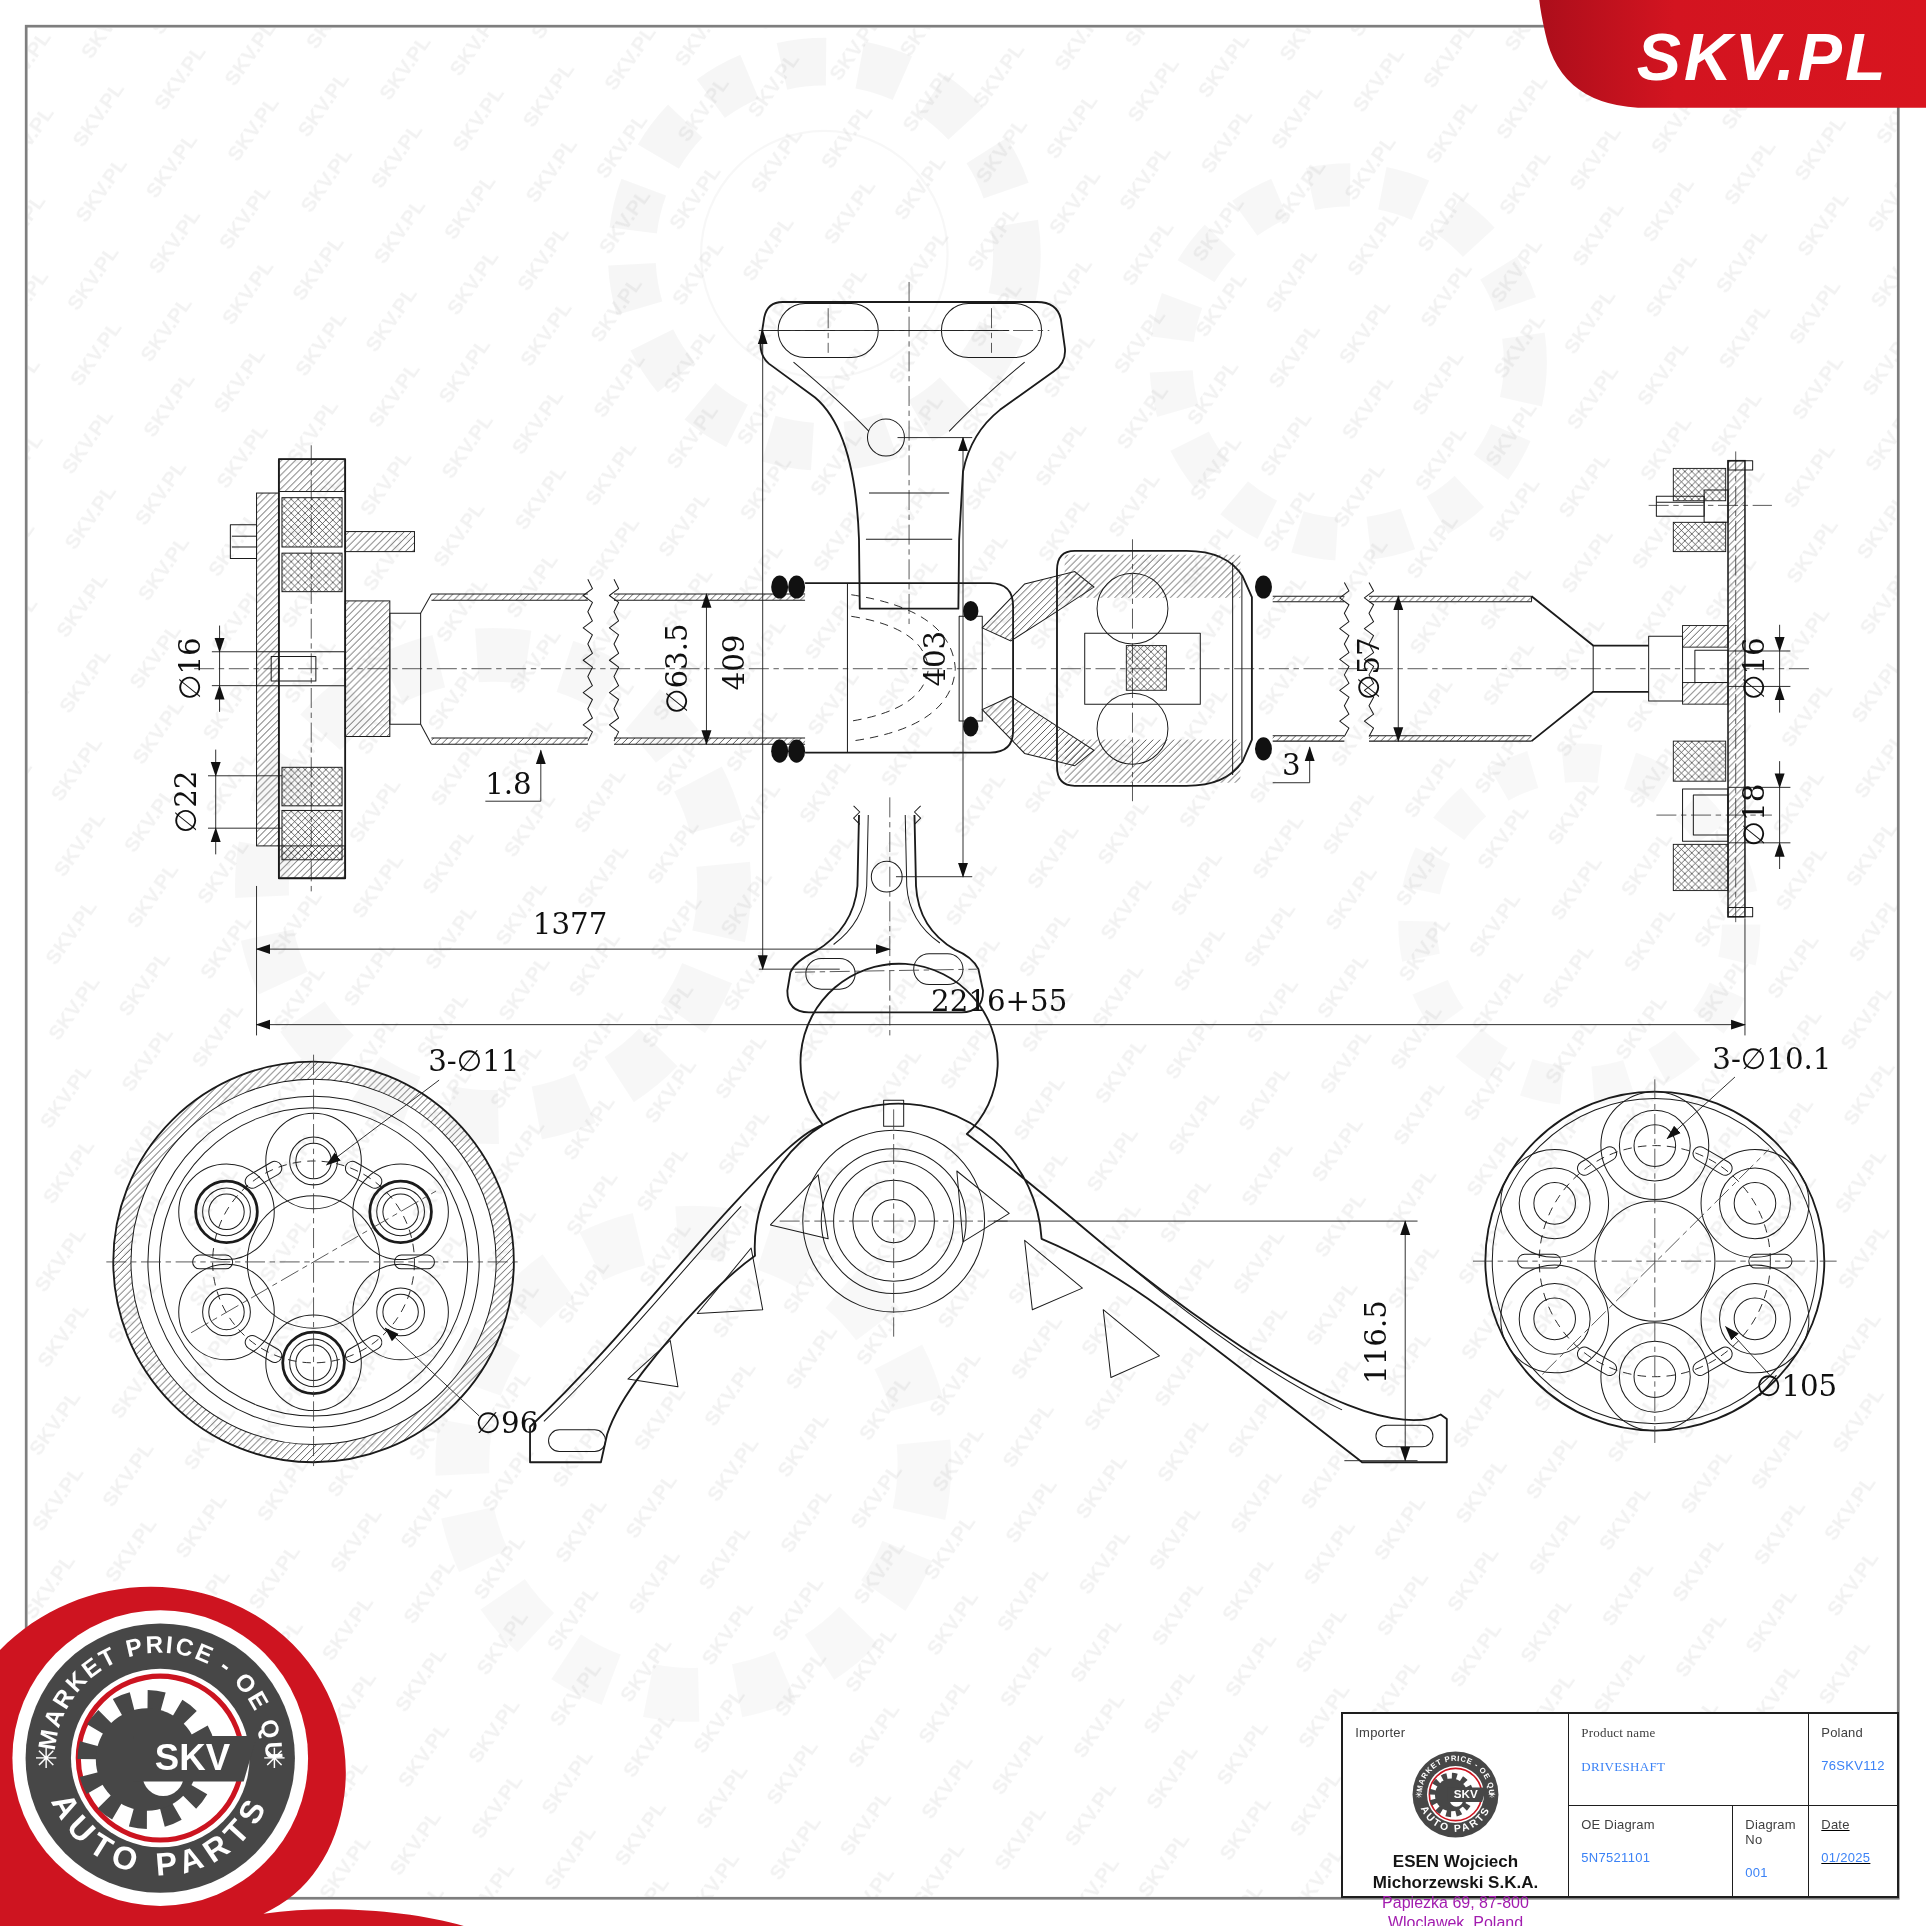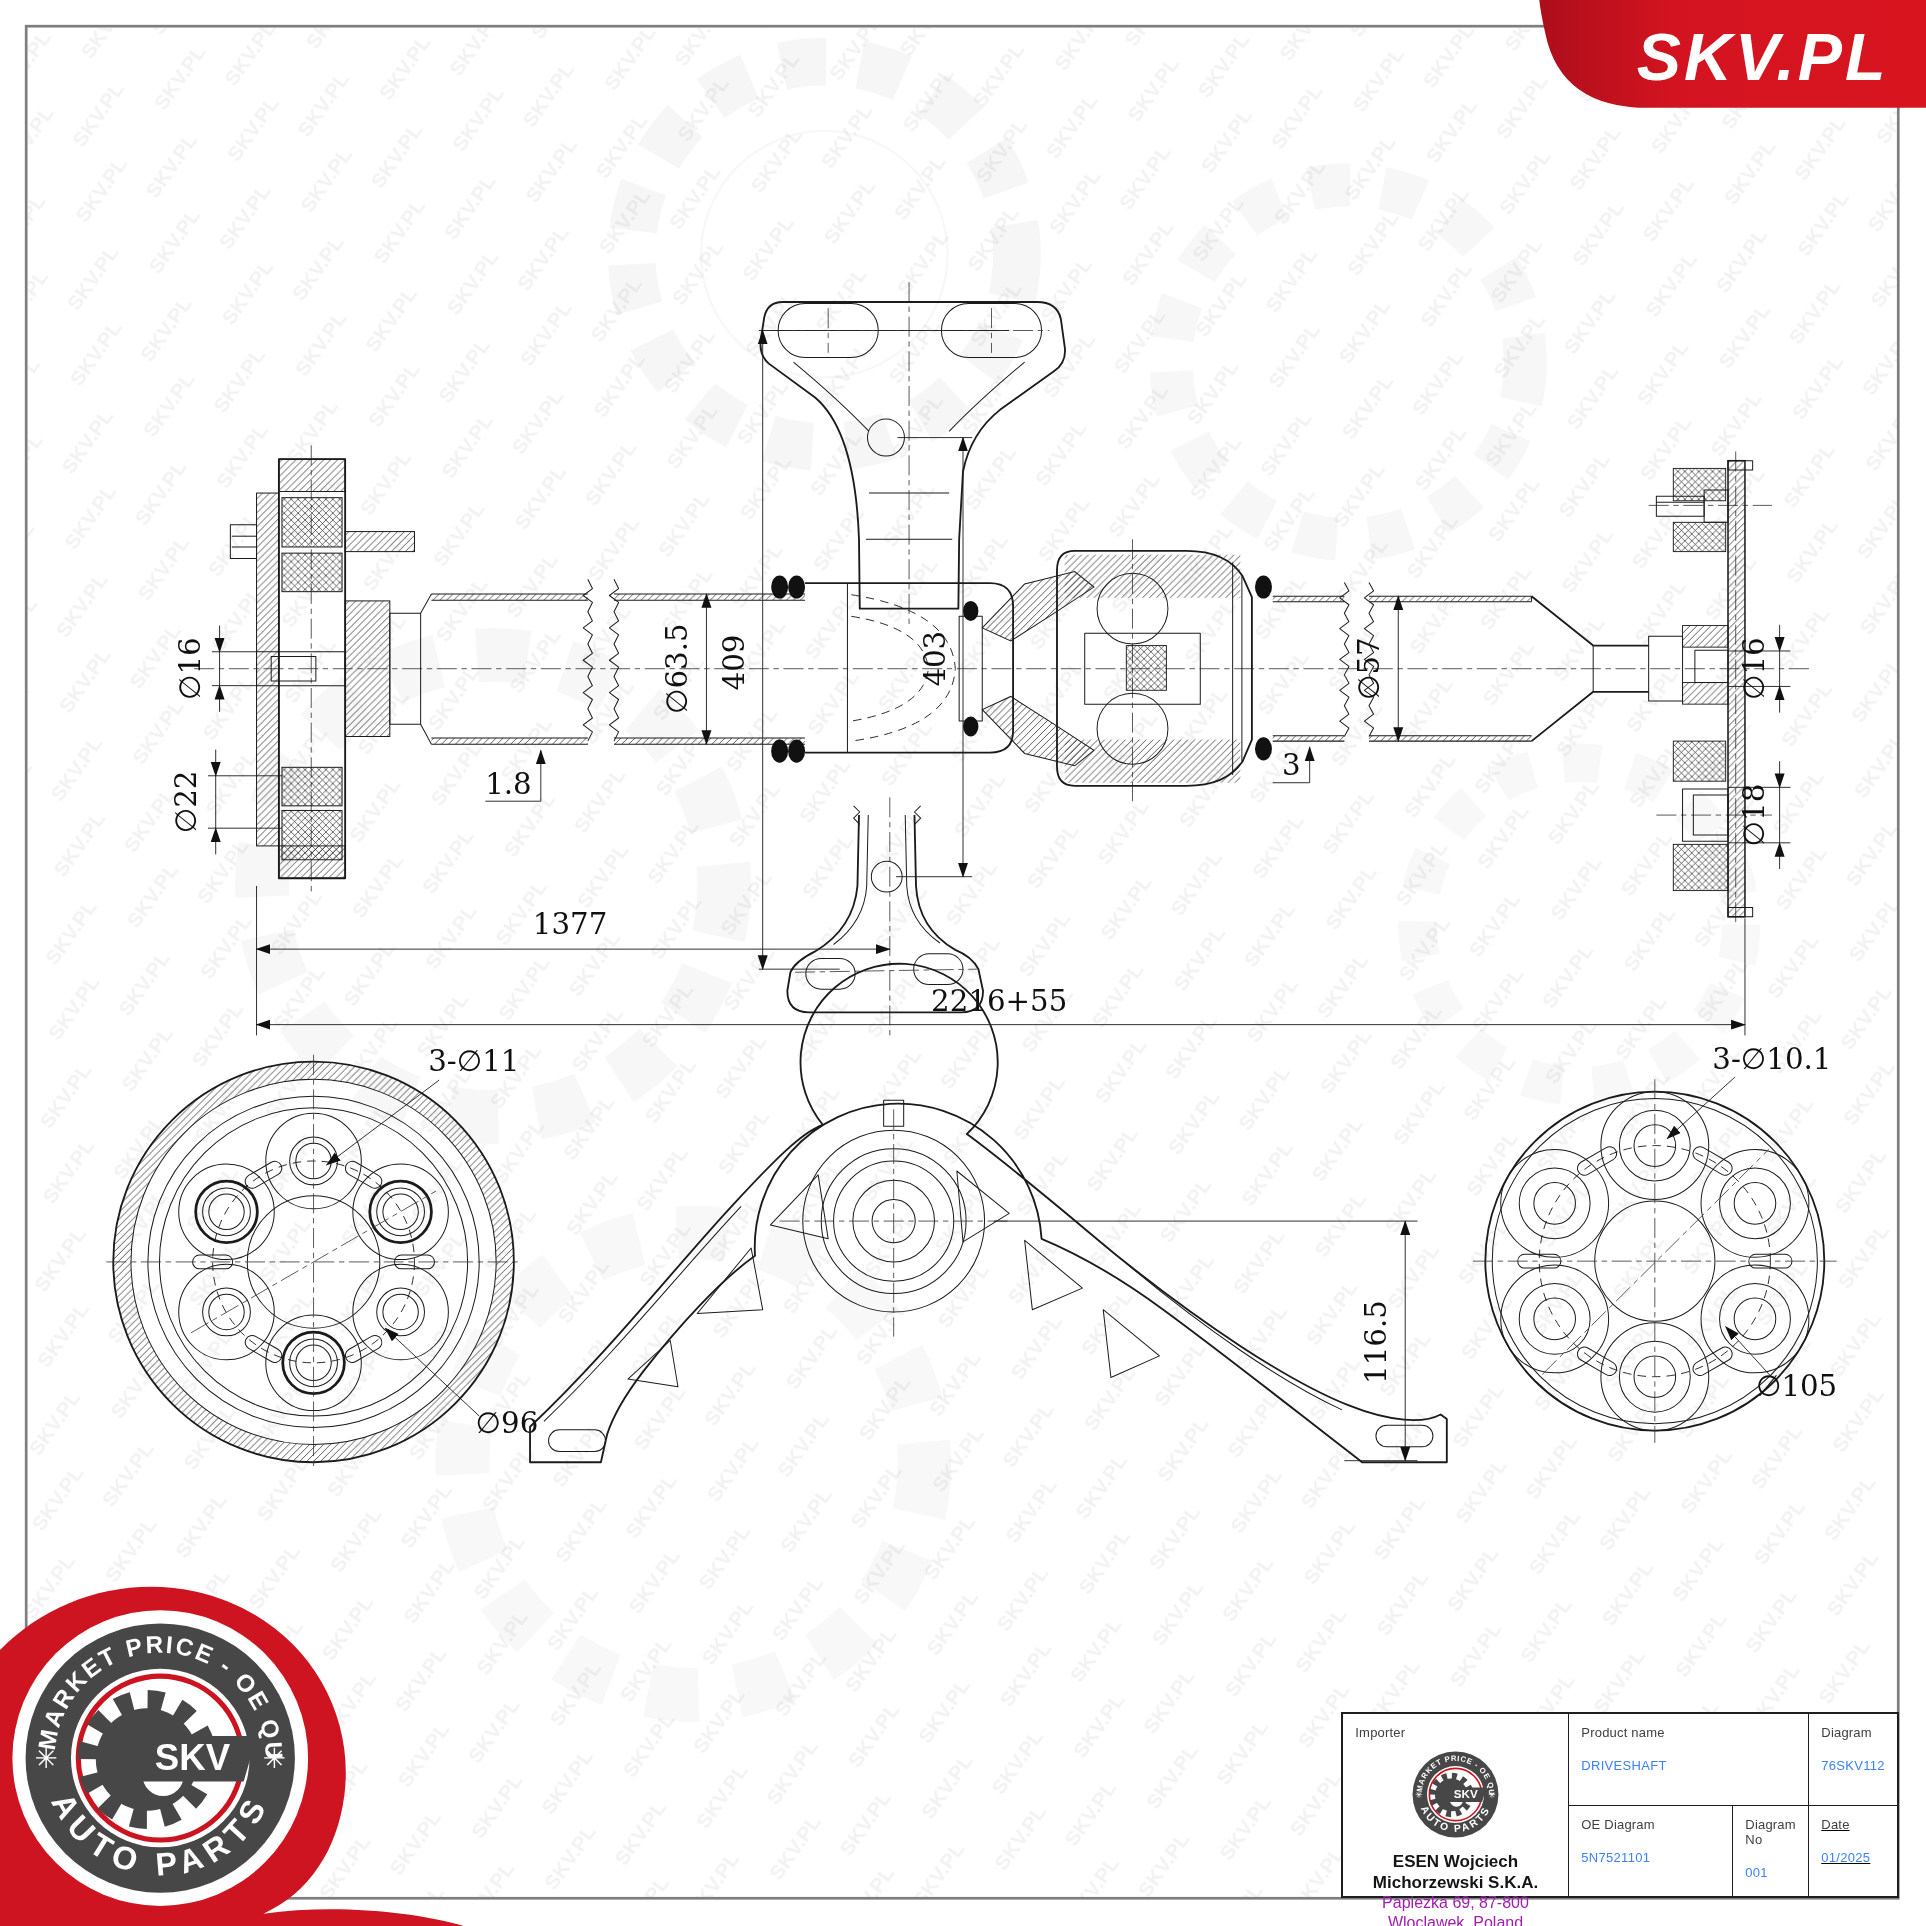--- a/index.html
+++ b/index.html
@@ -21,21 +21,21 @@
   
   .tblock { position:absolute; left:1341px; top:1712px; width:558px; height:186px;
             border:2.3px solid #1e1e1e; display:grid; box-sizing:border-box;
             grid-template-columns:226px 163px 76px 1fr; grid-template-rows:92px 1fr;
             background:#ffffff; }
   .tb-cell { position:relative; box-sizing:border-box; padding:10.8px 0 0 12.3px; }
   .tb-label { font-size:13px; color:#404040; letter-spacing:0.2px; }
   .tb-value { font-size:13px; color:#3b82f6; font-weight:500; margin-top:18.5px; letter-spacing:0.3px; }
   .tb-importer { grid-column:1; grid-row:1 / 3; border-right:1.5px solid #1e1e1e; text-align:center; padding-left:0; }
   .tb-importer .tb-label { position:absolute; left:12.3px; top:10.8px; }
-  .tb-product  { grid-column:2 / 4; grid-row:1; border-bottom:1.5px solid #1e1e1e; }
+  .tb-product  { grid-column:2 / 4; grid-row:1; border-bottom:1.5px solid #1e1e1e;font-family:Liberation Serif, serif; }
   .tb-symbol   { grid-column:4; grid-row:1; border-left:1.5px solid #1e1e1e; border-bottom:1.5px solid #1e1e1e; }
   .tb-oe       { grid-column:2; grid-row:2; }
   .tb-diagram  { grid-column:3; grid-row:2; border-left:1.5px solid #1e1e1e; }
   .tb-date     { grid-column:4; grid-row:2; border-left:1.5px solid #1e1e1e;text-decoration:underline; }
   .tb-logo-wrap { margin:20px auto 0 auto; width:99px; height:99px; }
   .tb-co { margin-top:8px; line-height:1.22; }
   .tb-co .l1 { font-size:17px; font-weight:bold; color:#141414; }
   .tb-co .l2, .tb-co .l3 { font-size:16px; font-weight:normal; color:#a21caf; }
 </style>
 </head>
@@ -465,21 +465,21 @@
       <div class="l1">ESEN Wojciech Michorzewski S.K.A.</div>
       <div class="l2">Papiezka 69, 87-800 Wloclawek, Poland</div>
 
     </div>
   </div>
   <div class="tb-cell tb-product">
     <div class="tb-label">Product name</div>
     <div class="tb-value">DRIVESHAFT</div>
   </div>
   <div class="tb-cell tb-symbol">
-    <div class="tb-label">Diagram</div>
+    <div class="tb-label">Poland</div>
     <div class="tb-value">76SKV112</div>
   </div>
   <div class="tb-cell tb-oe">
     <div class="tb-label">OE Diagram</div>
     <div class="tb-value">5N7521101</div>
   </div>
   <div class="tb-cell tb-diagram">
     <div class="tb-label">Diagram No</div>
     <div class="tb-value">001</div>
   </div>

